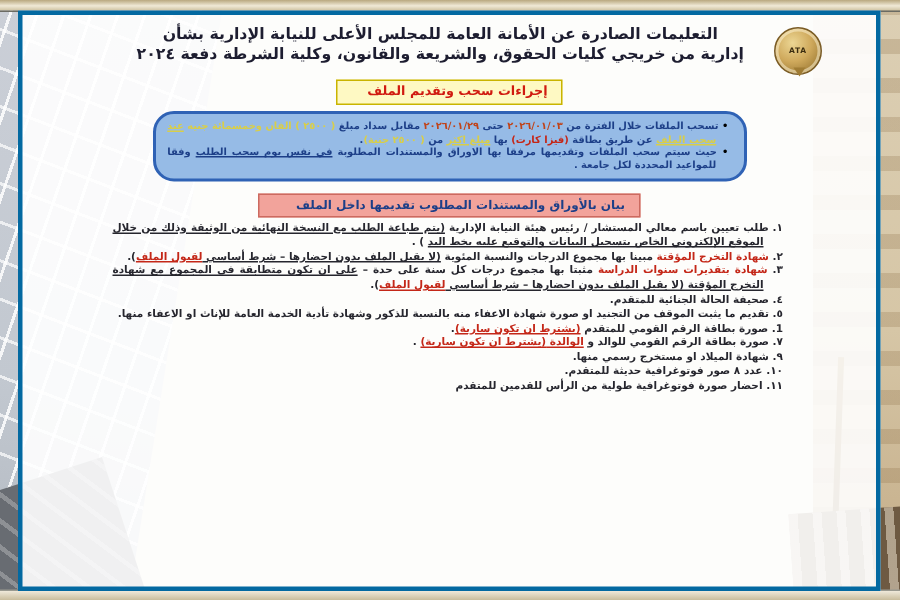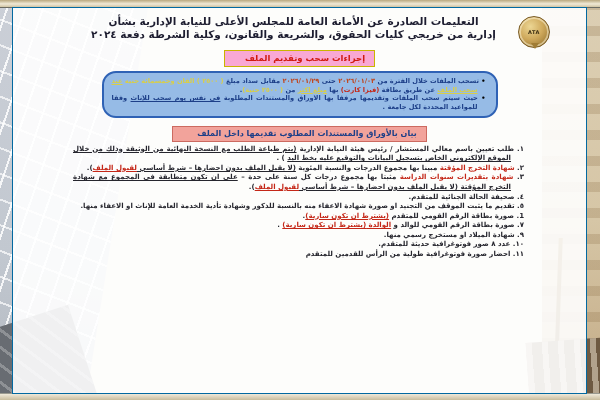--- a/index.html
+++ b/index.html
@@ -50,21 +50,21 @@
     border-bottom:1px solid #6b6b63;
   }
   .bar-bottom{
     position:absolute;left:0;bottom:0;width:600px;height:6px;
     background:linear-gradient(180deg,#efe9da 0%,#c9bd9d 100%);
     border-top:1px solid #9a9a90;
   }
   
   .panel{
     position:absolute;left:12px;right:13px;top:7px;bottom:6px;
-    border:1px solid #0369a1;
+    border:3px solid #0369a1;
     background:rgba(255,255,255,.90);
     overflow:hidden;
     box-sizing:border-box;
     padding:4px 14px 0 14px;
   }
   .hdr{
     text-align:center;font-weight:bold;font-size:10.5px;line-height:1.28;
     color:#1d1d30;margin:3px 30px 0 18px;
   }
   .seal{
@@ -127,26 +127,26 @@
   <div class="seal">
     <span>ATA</span>
   </div>
 
   <div class="hdr">
     <div>التعليمات الصادرة عن الأمانة العامة للمجلس الأعلى للنيابة الإدارية بشأن</div>
     <div>إدارية من خريجي كليات الحقوق، والشريعة والقانون، وكلية الشرطة دفعة ٢٠٢٤</div>
   </div>
 
   <div class="badge-wrap" style="margin-top:4px;">
-    <span class="badge yellow-title" style="background: #f9a8d4; color: rgb(208, 26, 16); padding-left: 20px;">إجراءات سحب وتقديم الملف</span>
+    <span class="badge yellow-title" style="background: #fef9c3; color: rgb(208, 26, 16); padding-left: 20px;">إجراءات سحب وتقديم الملف</span>
   </div>
 
   <div class="blue-box" style="background: rgb(150, 187, 230);">
       <div class="bullet-row"><span style="color: rgb(29, 63, 136);">تسحب الملفات خلال الفترة من </span><span style="color: rgb(192, 68, 26);">٢٠٢٦/٠١/٠٣</span><span style="color: rgb(29, 63, 136);"> حتى </span><span style="color: rgb(192, 68, 26);">٢٠٢٦/٠١/٢٩</span><span style="color: rgb(29, 63, 136);"> مقابل سداد مبلغ </span><span style="color: rgb(216, 206, 74);">( ٢٥٠٠ ) الفان وخمسمائة جنيه </span><span style="color: rgb(216, 206, 74); text-decoration: underline;">عند سحب الملف</span><span style="color: rgb(29, 63, 136);"> عن طريق بطاقة </span><span style="color: rgb(196, 39, 24);">(فيزا كارت)</span><span style="color: rgb(29, 63, 136);"> بها </span><span style="color: rgb(216, 206, 74); text-decoration: underline;">مبلغ اكثر</span><span style="color: rgb(29, 63, 136);"> من </span><span style="color: rgb(216, 206, 74);">( ٢٥٠٠ جنية)</span><span style="color: rgb(29, 63, 136);">.</span></div>
-      <div class="bullet-row"><span style="color: rgb(29, 63, 136);">حيث سيتم سحب الملفات وتقديمها مرفقا بها الاوراق والمستندات المطلوبة </span><span style="color: rgb(29, 63, 136); text-decoration: underline;">في نفس يوم سحب للإناث</span><span style="color: rgb(29, 63, 136);"> وفقا للمواعيد المحددة لكل جامعة .</span></div>
+      <div class="bullet-row"><span style="color: rgb(29, 63, 136);">حيث سيتم سحب الملفات وتقديمها مرفقا بها الاوراق والمستندات المطلوبة </span><span style="color: rgb(29, 63, 136); text-decoration: underline;">في نفس يوم سحب الطلب</span><span style="color: rgb(29, 63, 136);"> وفقا للمواعيد المحددة لكل جامعة .</span></div>
     </div>
 
   <div class="badge-wrap">
     <span class="badge pink-title" style="background: rgb(242, 163, 155); color: rgb(29, 63, 136); padding-left: 24px;">بيان بالأوراق والمستندات المطلوب تقديمها داخل الملف</span>
   </div>
 
   <div class="doc-list">
       <div class="doc-row"><span style="color: rgb(38, 38, 46);">١. طلب تعيين باسم معالي المستشار / رئيس هيئة النيابة الإدارية </span><span style="color: rgb(38, 38, 46); text-decoration: underline;">(يتم طباعة الطلب مع النسخة النهائية من الوثيقة وذلك من خلال الموقع الإلكتروني الخاص بتسجيل البيانات والتوقيع عليه بخط اليد</span><span style="color: rgb(38, 38, 46);"> ) .</span></div>
       <div class="doc-row"><span style="color: rgb(38, 38, 46);">٢. </span><span style="color: rgb(196, 39, 24);">شهادة التخرج المؤقتة </span><span style="color: rgb(38, 38, 46);">مبينا بها مجموع الدرجات والنسبة المئوية </span><span style="color: rgb(38, 38, 46); text-decoration: underline;">(لا يقبل الملف بدون احضارها – شرط أساسي </span><span style="color: rgb(196, 39, 24); text-decoration: underline;">لقبول الملف</span><span style="color: rgb(38, 38, 46);">).</span></div>
       <div class="doc-row"><span style="color: rgb(38, 38, 46);">٣. </span><span style="color: rgb(196, 39, 24);">شهادة بتقديرات سنوات الدراسة </span><span style="color: rgb(38, 38, 46);">مثبتا بها مجموع درجات كل سنة على حدة – </span><span style="color: rgb(38, 38, 46); text-decoration: underline;">على ان تكون متطابقة في المجموع مع شهادة التخرج المؤقتة </span><span style="color: rgb(38, 38, 46); text-decoration: underline;">(لا يقبل الملف بدون احضارها – شرط أساسي </span><span style="color: rgb(196, 39, 24); text-decoration: underline;">لقبول الملف</span><span style="color: rgb(38, 38, 46);">).</span></div>

